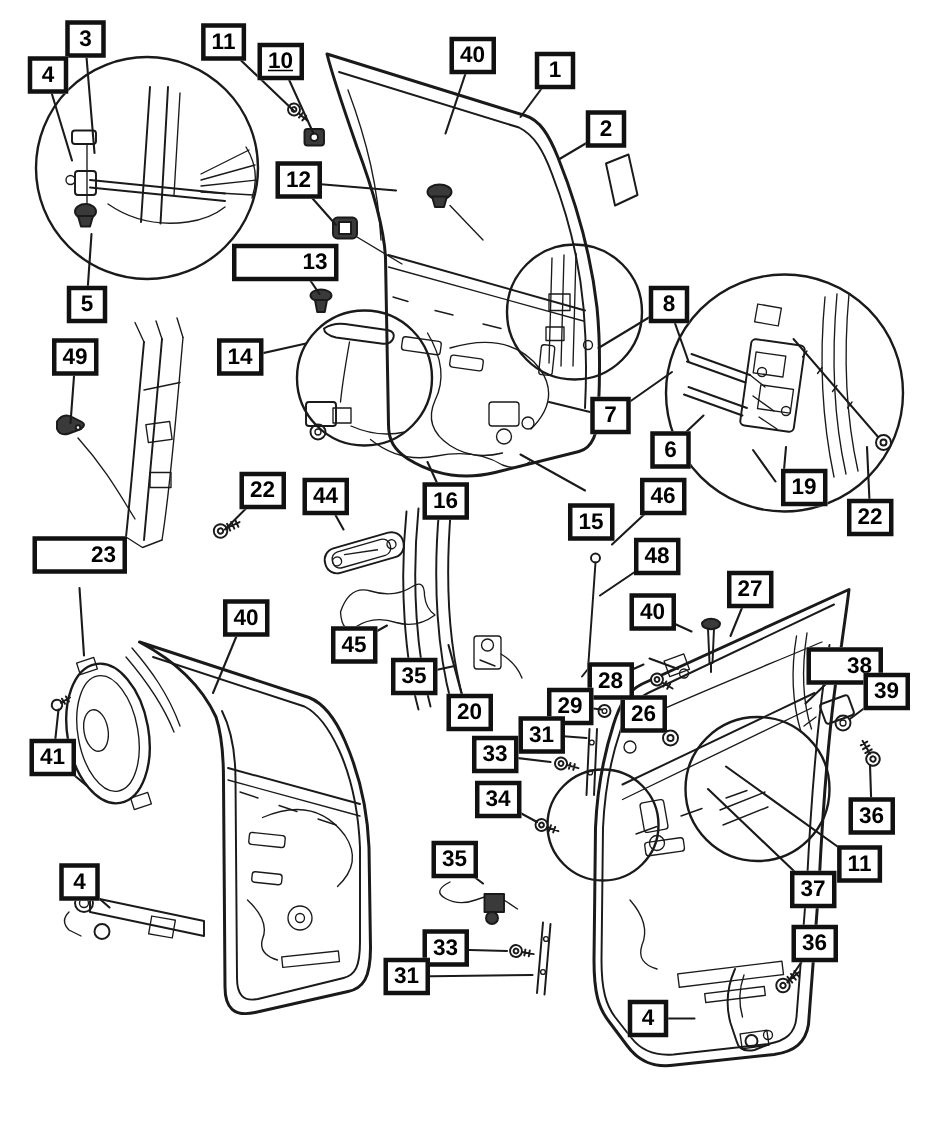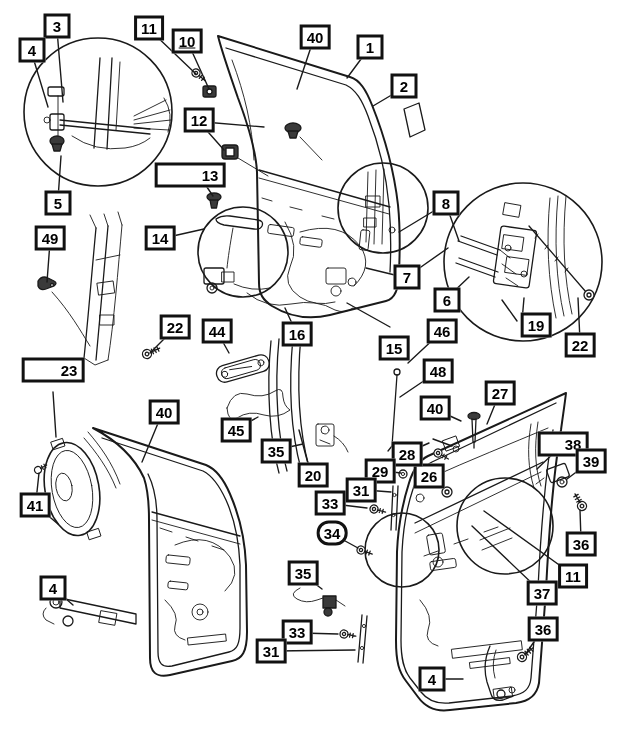--- a/index.html
+++ b/index.html
@@ -393,21 +393,21 @@
       <div class="callout" style="left: 236px; top: 430px;">45</div>
       <div class="callout" style="left: 276px; top: 451px;">35</div>
       <div class="callout" style="left: 407px; top: 454px;">28</div>
       <div class="callout" style="left: 380px; top: 471px;">29</div>
       <div class="callout" style="left: 563px; top: 444px; padding-left: 24px;">38</div>
       <div class="callout" style="left: 591px; top: 461px;">39</div>
       <div class="callout" style="left: 313px; top: 475px;">20</div>
       <div class="callout" style="left: 361px; top: 490px;">31</div>
       <div class="callout" style="left: 330px; top: 503px;">33</div>
       <div class="callout" style="left: 35px; top: 505px;">41</div>
-      <div class="callout" style="left: 332px; top: 533px; border-radius: 12px;">34</div>
+      <div class="callout" style="left: 332px; top: 533px;">34</div>
       <div class="callout" style="left: 581px; top: 544px;">36</div>
       <div class="callout" style="left: 303px; top: 573px;">35</div>
       <div class="callout" style="left: 573px; top: 576px;">11</div>
       <div class="callout" style="left: 53px; top: 588px;">4</div>
       <div class="callout" style="left: 542px; top: 593px;">37</div>
       <div class="callout" style="left: 543px; top: 629px;">36</div>
       <div class="callout" style="left: 297px; top: 632px;">33</div>
       <div class="callout" style="left: 271px; top: 651px;">31</div>
       <div class="callout" style="left: 432px; top: 679px;">4</div>
     </div>

